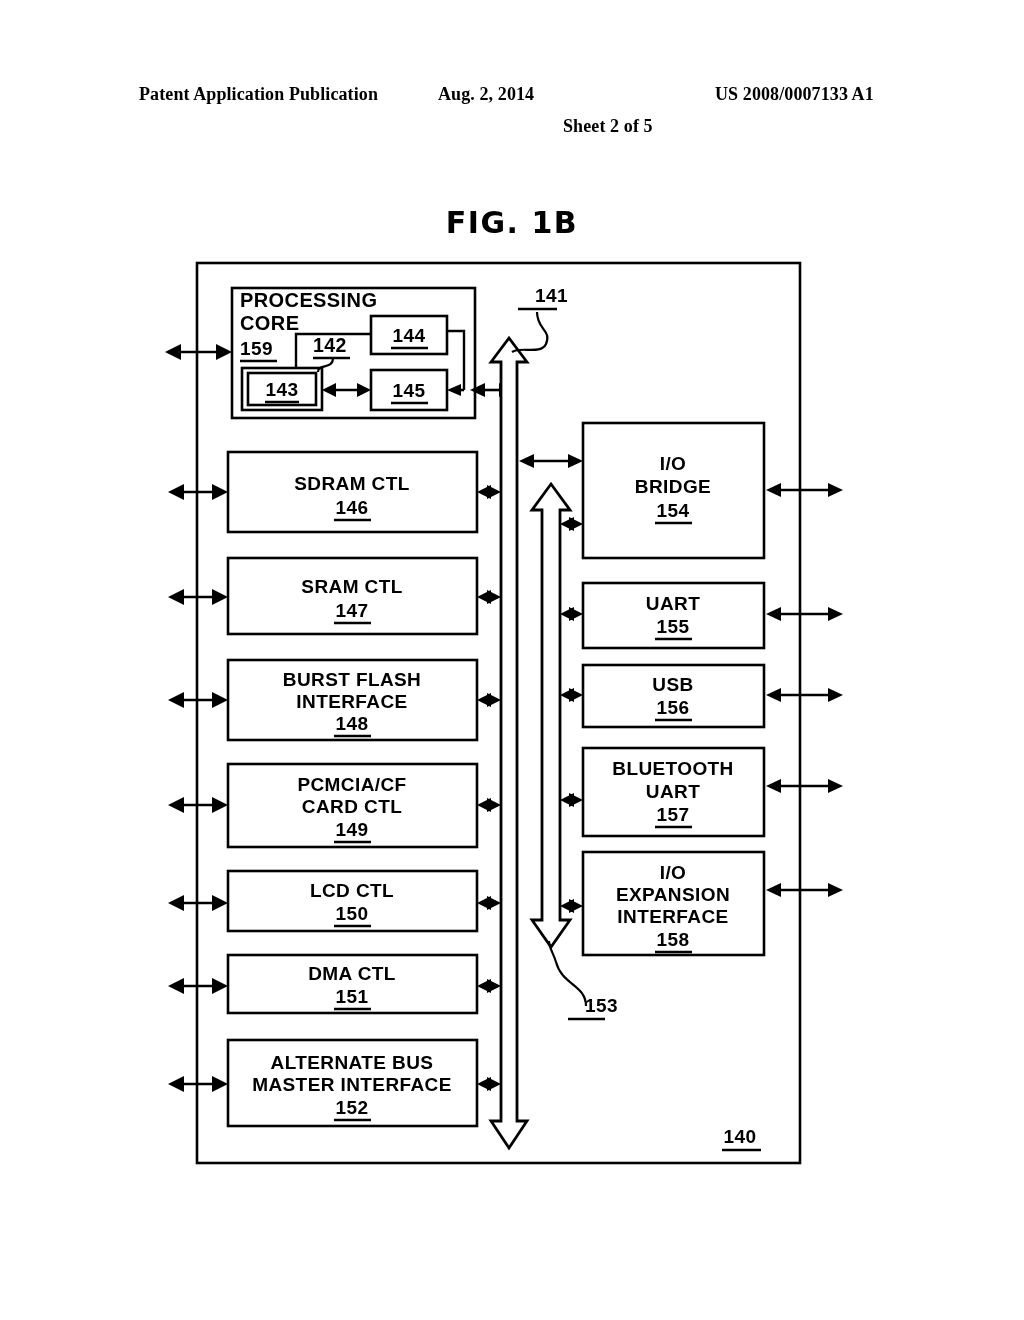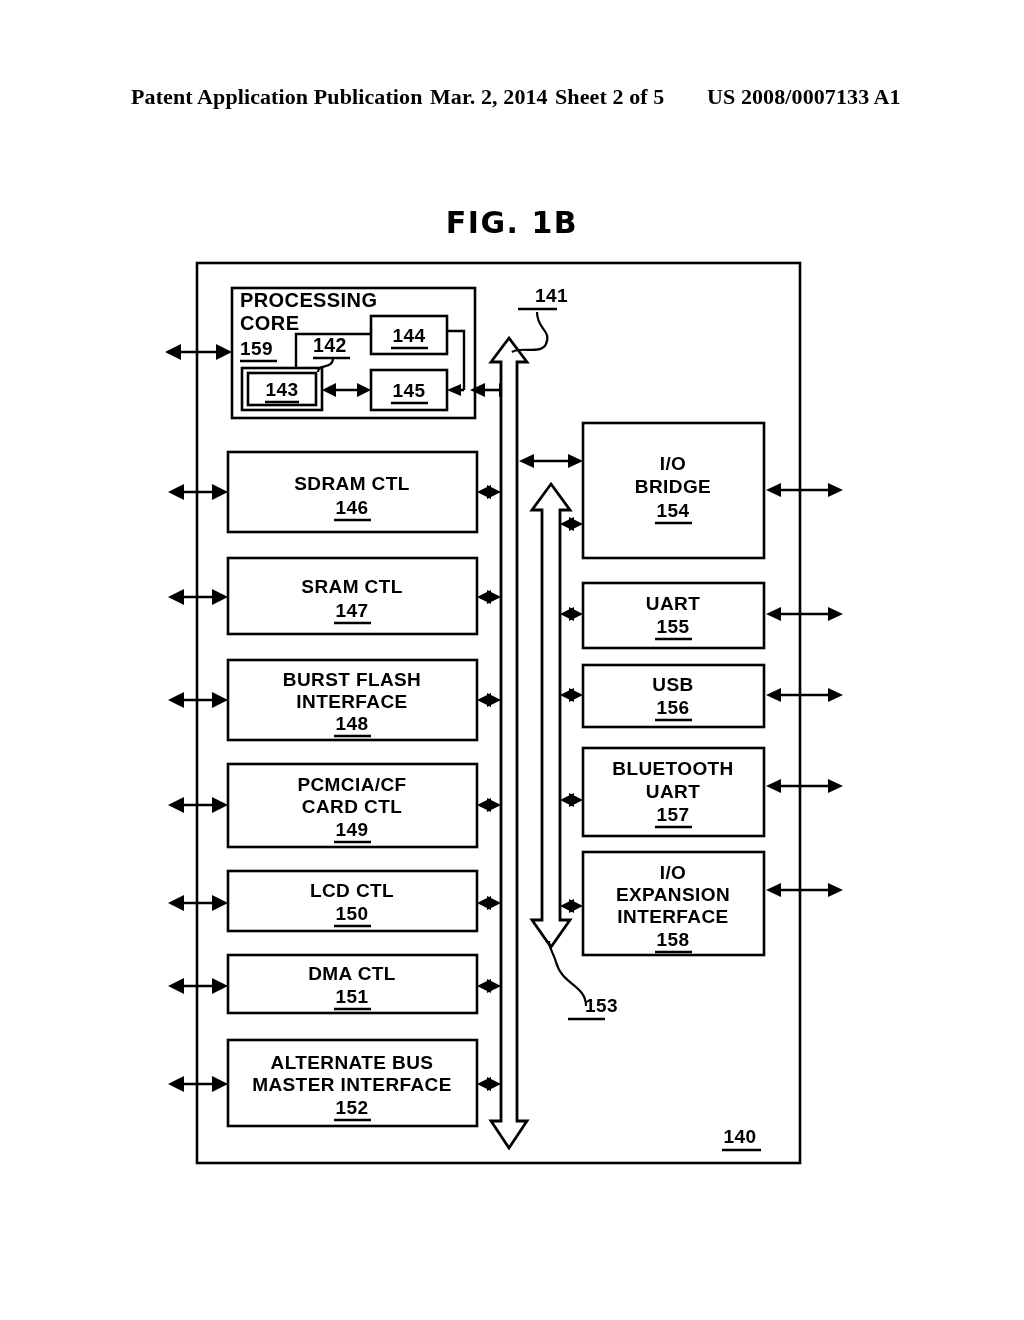--- a/index.html
+++ b/index.html
@@ -18,34 +18,34 @@
   }
   #page {
     position: relative;
     width: 1024px;
     height: 1320px;
     background: #ffffff;
   }
   
   #pub-header {
     position: absolute;
-    left: 0;
+    left: 8px;
     top: 84px;
     width: 815px;
     height: 30px;
     font-family: "Liberation Serif", serif;
     font-weight: bold;
-    font-size: 22px;
+    font-size: 18px;
     letter-spacing: 0.1px;
     white-space: nowrap;
   }
   #pub-header .h-item { position: absolute; top: 0; }
   #h-pub   { left: 131px; }
   #h-date  { left: 430px; }
-  #h-sheet { left: 555px; }
+  #h-sheet { left: 555px; margin-top: 32px; }
   #h-num   { left: 707px; }
 
   
   #figure-wrap {
     position: absolute;
     left: 0;
     top: 0;
     width: 1024px;
     height: 1320px;
   }
@@ -84,21 +84,21 @@
   .busarrow   { fill: #ffffff; stroke: #000000; stroke-width: 2.8; stroke-linejoin: miter; }
   .leader     { stroke: #000000; stroke-width: 2.2; fill: none; }
 </style>
 </head>
 <body>
 
 <div id="page">
 
   <div id="pub-header">
     <span class="h-item" id="h-pub">Patent Application Publication</span>
-    <span class="h-item" id="h-date">Mar. 2, 2014</span>
+    <span class="h-item" id="h-date">Aug. 2, 2014</span>
     <span class="h-item" id="h-sheet">Sheet 2 of 5</span>
     <span class="h-item" id="h-num">US 2008/0007133 A1</span>
   </div>
 
   <div id="figure-wrap">
 
     <div id="fig-title">FIG. 1B</div>
 
     <svg id="diagram" viewBox="0 0 1024 1320">
 

